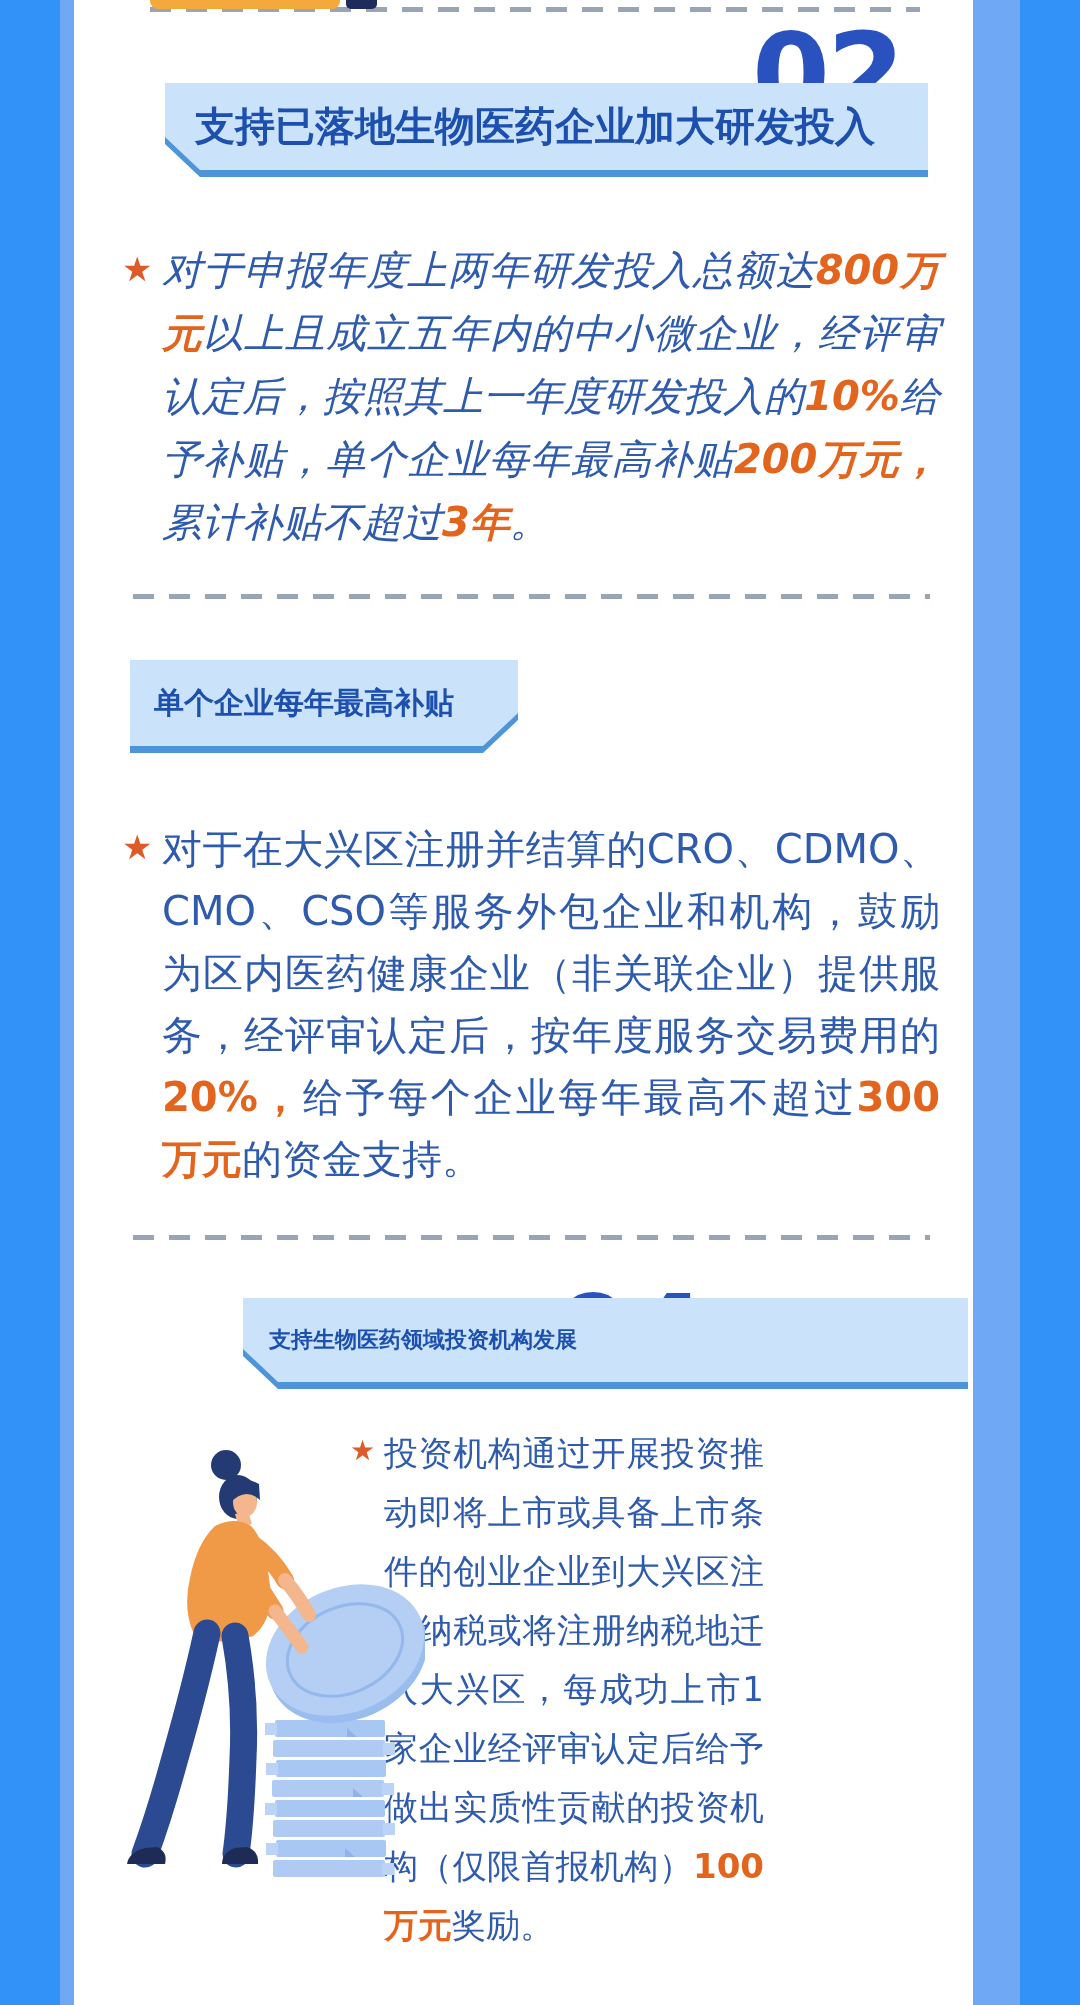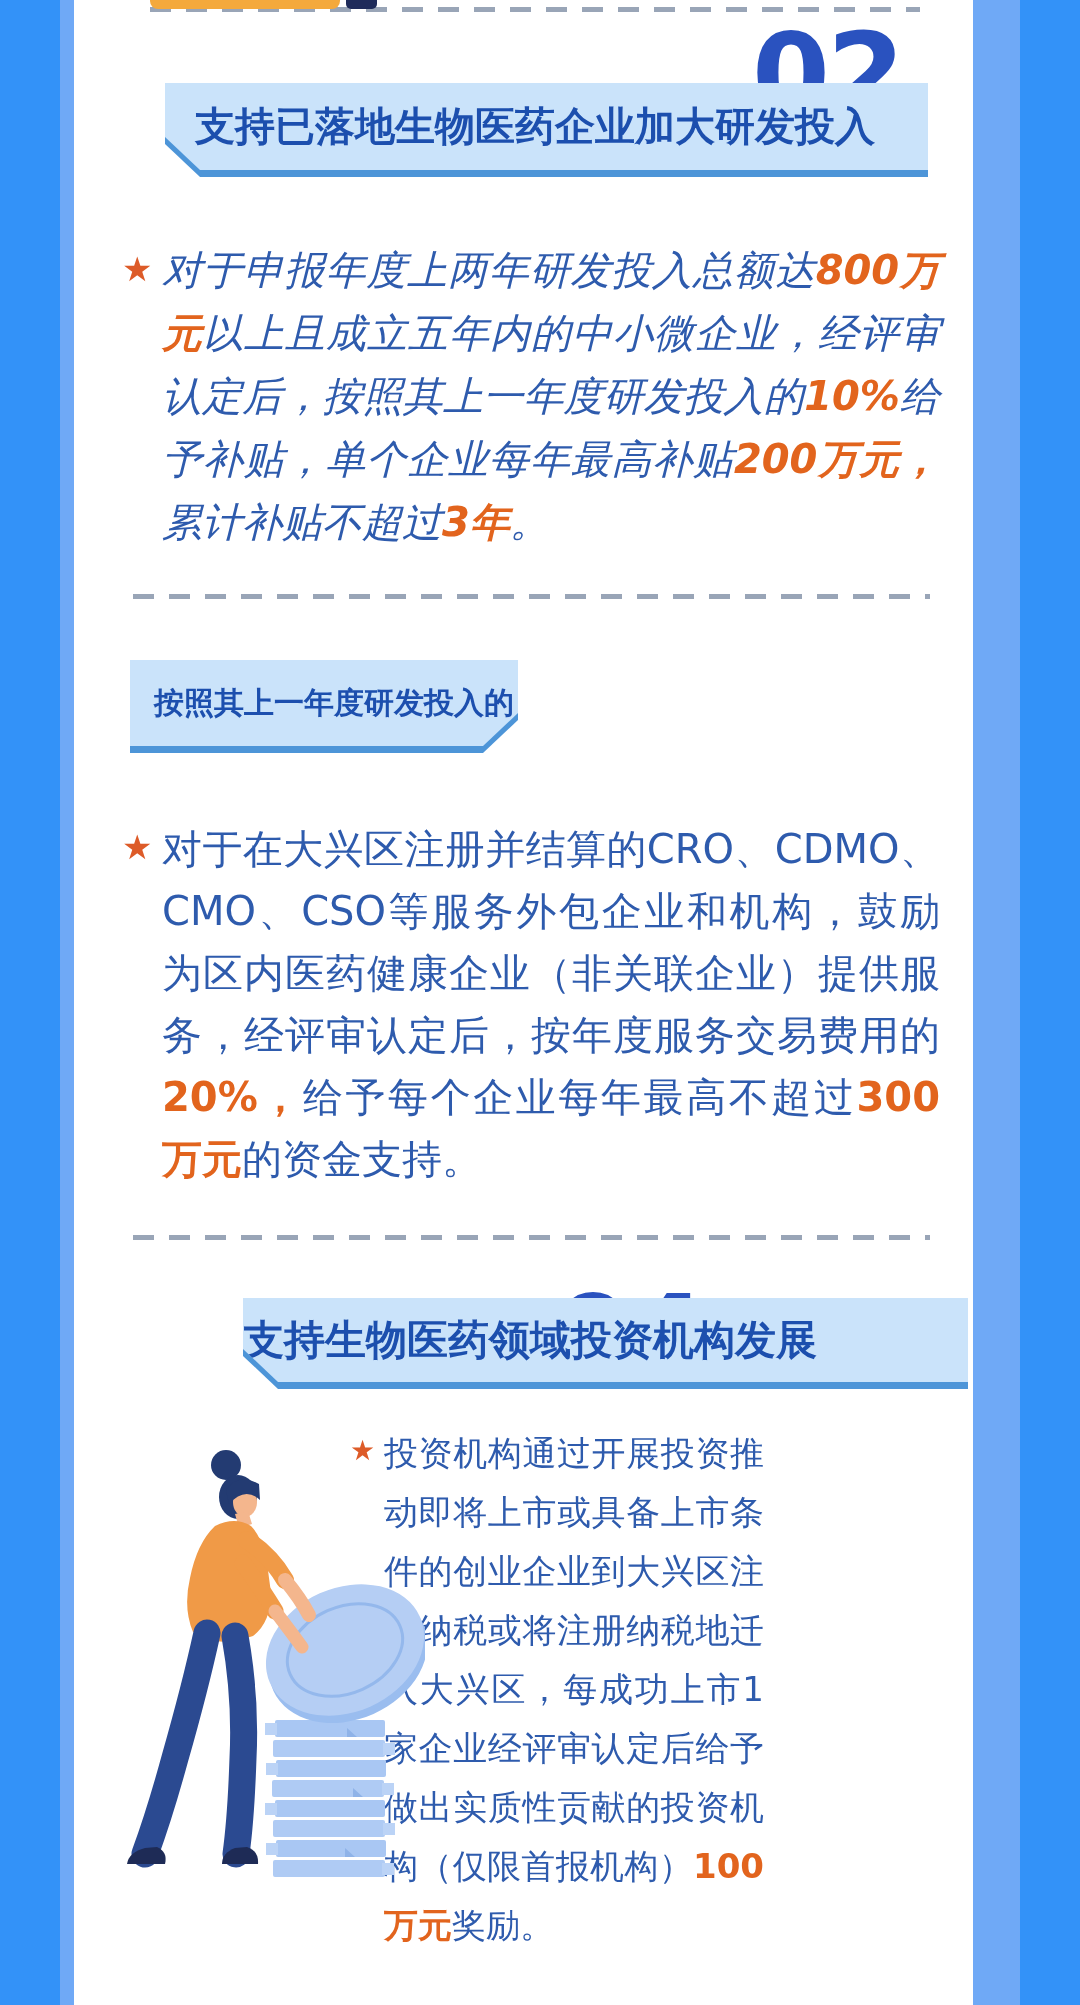--- a/index.html
+++ b/index.html
@@ -52,21 +52,21 @@
     color:var(--banner-text-blue);font-weight:700;}
   .cut-bl .back,.cut-bl .front{
     clip-path:polygon(0 0,100% 0,100% 100%,35px 100%,0 calc(100% - 33px));}
   .cut-br .back,.cut-br .front{
     clip-path:polygon(0 0,100% 0,100% calc(100% - 33px),calc(100% - 35px) 100%,0 100%);}
   .hdr02{left:165px;top:83px;width:763px;height:87px;}
   .hdr02 .front{font-size:40px;padding-left:30px;box-sizing:border-box;}
   .hdr03{left:130px;top:660px;width:388px;height:86px;}
   .hdr03 .front{font-size:30px;padding-left:24px;box-sizing:border-box;}
   .hdr04{left:243px;top:1298px;width:725px;height:84px;}
-  .hdr04 .front{font-size:41px;box-sizing:border-box;}
+  .hdr04 .front{font-size:22px;padding-left:26px;box-sizing:border-box;}
 
   .star{position:absolute;color:var(--star-orange);z-index:2;line-height:1;}
   .star02{left:122px;top:252px;font-size:34px;}
   .star03{left:122px;top:830px;font-size:34px;}
   .star04{left:350px;top:1437px;font-size:28px;}
 
   .para{position:absolute;color:var(--body-text-blue);font-weight:500;
     text-align:justify;z-index:2;}
   .para .hl{color:var(--highlight-orange);font-weight:700;}
   .para02{left:162px;top:239px;width:778px;font-size:40px;line-height:63px;font-style:italic;}
@@ -97,21 +97,21 @@
     </div>
   </div>
   <span class="star star02">★</span>
   <div class="para para02"><span>对于申报年度上两年研发投入总额达</span><span class="hl">800万元</span><span>以上且成立五年内的中小微企业，经评审认定后，按照其上一年度研发投入的</span><span class="hl">10%</span><span>给予补贴，单个企业每年最高补贴</span><span class="hl">200万元，</span><span>累计补贴不超过</span><span class="hl">3年</span><span>。</span></div>
 
   <div class="dash dash-mid1"></div>
 
   <div class="hdr hdr03 cut-br">
     <div class="back"></div>
     <div class="front">
-      <span>按照其上一年度研发投入的</span>
+      <span>单个企业每年最高补贴</span>
     </div>
   </div>
   <span class="star star03">★</span>
   <div class="para para03"><span>对于在大兴区注册并结算的CRO、CDMO、CMO、CSO等服务外包企业和机构，鼓励为区内医药健康企业（非关联企业）提供服务，经评审认定后，按年度服务交易费用的</span><span class="hl">20%，</span><span>给予每个企业每年最高不超过</span><span class="hl">300万元</span><span>的资金支持。</span></div>
 
   <div class="dash dash-mid2"></div>
 
   <div class="bignum num04">04</div>
   <div class="hdr hdr04 cut-bl">
     <div class="back"></div>

